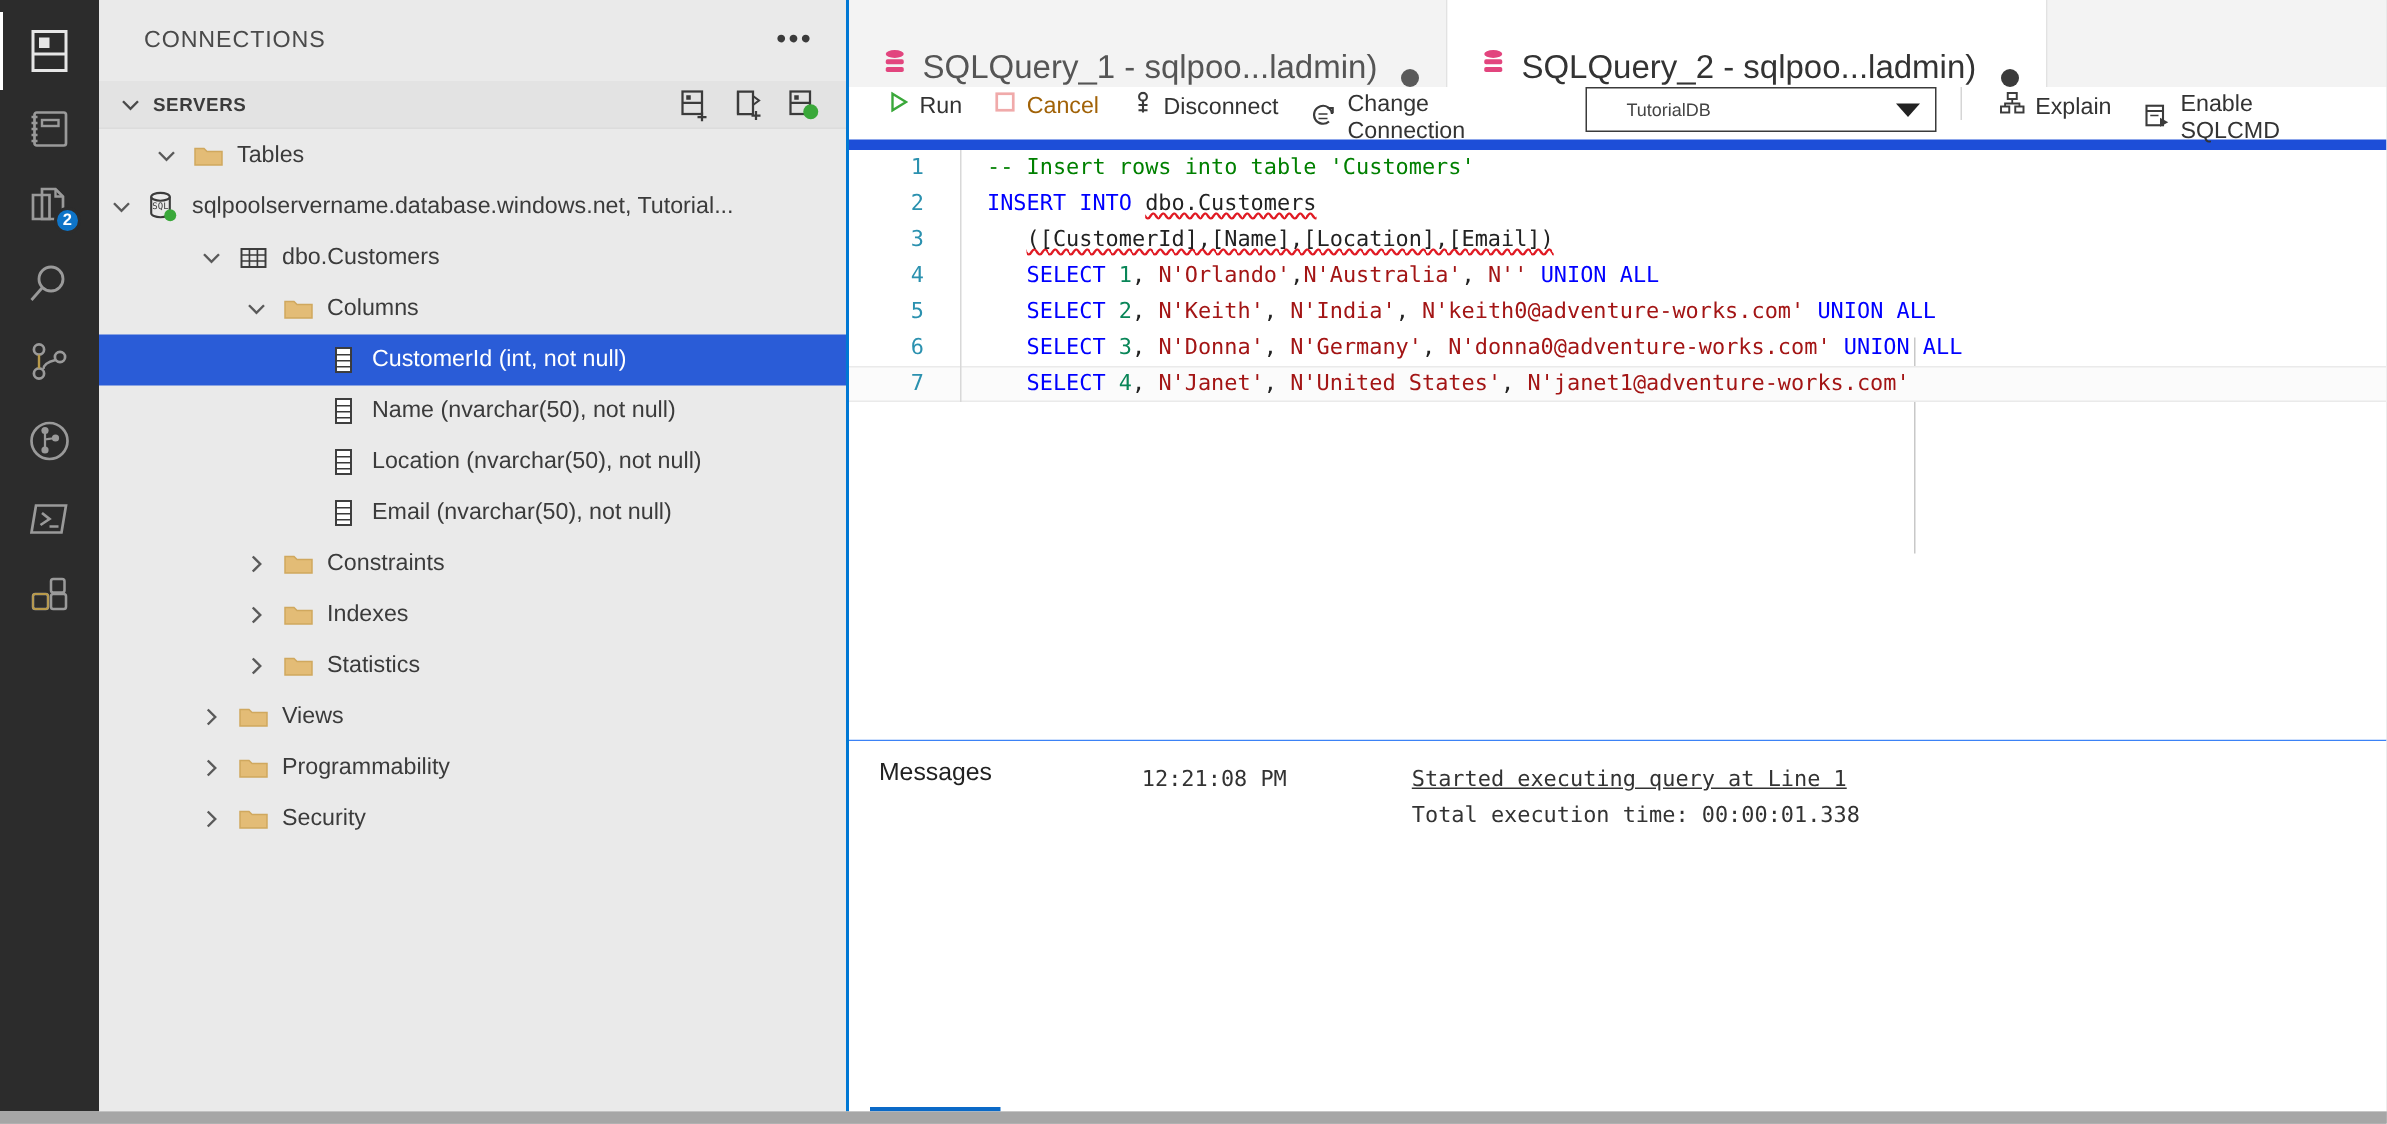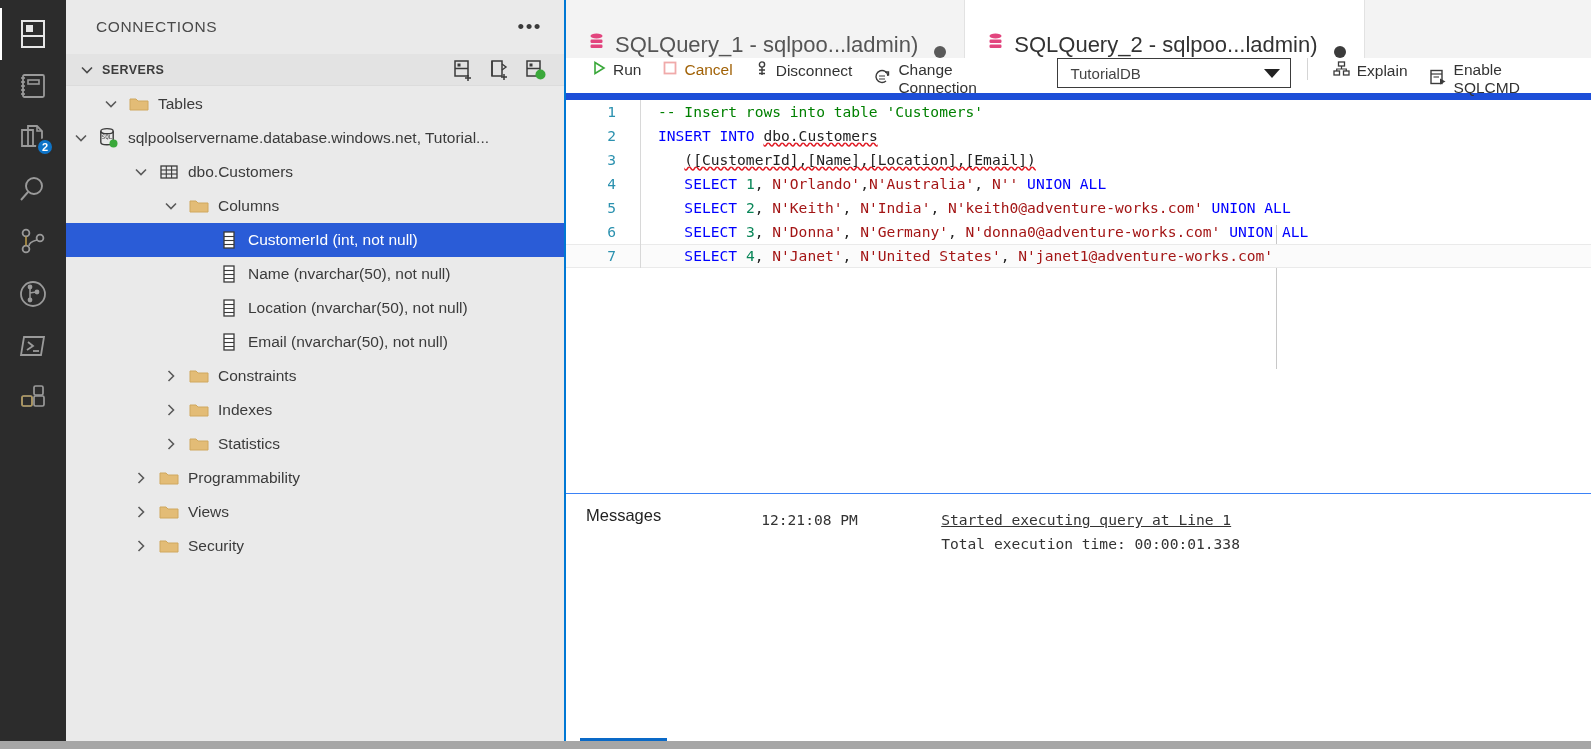--- a/index.html
+++ b/index.html
@@ -133,22 +133,22 @@
     display: flex; align-items: center; gap: 7px;
     padding: 3px 9px; color: #333; cursor: pointer; border-radius: 2px;
   }
   .tb-btn.disabled { color: #a16207; cursor: default; }
   .tb-sep { width: 1px; height: 22px; background: #d5d5d5; margin: 0 12px; }
   .dbselect {
     margin-left: 14px;
     width: 240px; height: 30px;
     border: 1px solid #3b3b3b; background: #fff;
     display: flex; align-items: center;
-    padding: 0 10px 0 12px;
-    font-size: 15px; color: #444;
+    padding: 0 10px 0 26px;
+    font-size: 12px; color: #444;
     cursor: pointer;
   }
   .dbselect .v { flex: 1; }
   .caret { width: 0; height: 0; border-left: 8px solid transparent; border-right: 8px solid transparent; border-top: 9px solid #222; }
   
   .editor { flex: 1; background: #fff; position: relative; overflow: hidden; min-height: 0; }
   .code {
     font-family: "DejaVu Sans Mono", monospace;
     font-size: 14.6px;
     line-height: 24px;
@@ -484,35 +484,35 @@
         <span class="tw" style="margin-left:60px">
           <svg width="14" height="14" viewBox="0 0 14 14">
               <path d="M4.5 2 L9.5 7 L4.5 12" fill="none" stroke="#5a5a5a" stroke-width="1.6"></path>
             </svg>
         </span>
         <span class="ic">
           <svg width="20" height="18" viewBox="0 0 20 18">
               <path d="M1 4 h6 l2 2 h10 v9 h-18 z" fill="#e3bc76" stroke="#d0a85e" stroke-width="1"></path>
             </svg>
         </span>
+        <span class="lbl">Views</span>
+      </div>
+
+      <div class="row">
+        <span class="tw" style="margin-left:60px">
+          <svg width="14" height="14" viewBox="0 0 14 14">
+              <path d="M4.5 2 L9.5 7 L4.5 12" fill="none" stroke="#5a5a5a" stroke-width="1.6"></path>
+            </svg>
+        </span>
+        <span class="ic">
+          <svg width="20" height="18" viewBox="0 0 20 18">
+              <path d="M1 4 h6 l2 2 h10 v9 h-18 z" fill="#e3bc76" stroke="#d0a85e" stroke-width="1"></path>
+            </svg>
+        </span>
         <span class="lbl">Programmability</span>
-      </div>
-
-      <div class="row">
-        <span class="tw" style="margin-left:60px">
-          <svg width="14" height="14" viewBox="0 0 14 14">
-              <path d="M4.5 2 L9.5 7 L4.5 12" fill="none" stroke="#5a5a5a" stroke-width="1.6"></path>
-            </svg>
-        </span>
-        <span class="ic">
-          <svg width="20" height="18" viewBox="0 0 20 18">
-              <path d="M1 4 h6 l2 2 h10 v9 h-18 z" fill="#e3bc76" stroke="#d0a85e" stroke-width="1"></path>
-            </svg>
-        </span>
-        <span class="lbl">Views</span>
       </div>
 
       <div class="row">
         <span class="tw" style="margin-left:60px">
           <svg width="14" height="14" viewBox="0 0 14 14">
               <path d="M4.5 2 L9.5 7 L4.5 12" fill="none" stroke="#5a5a5a" stroke-width="1.6"></path>
             </svg>
         </span>
         <span class="ic">
           <svg width="20" height="18" viewBox="0 0 20 18">

